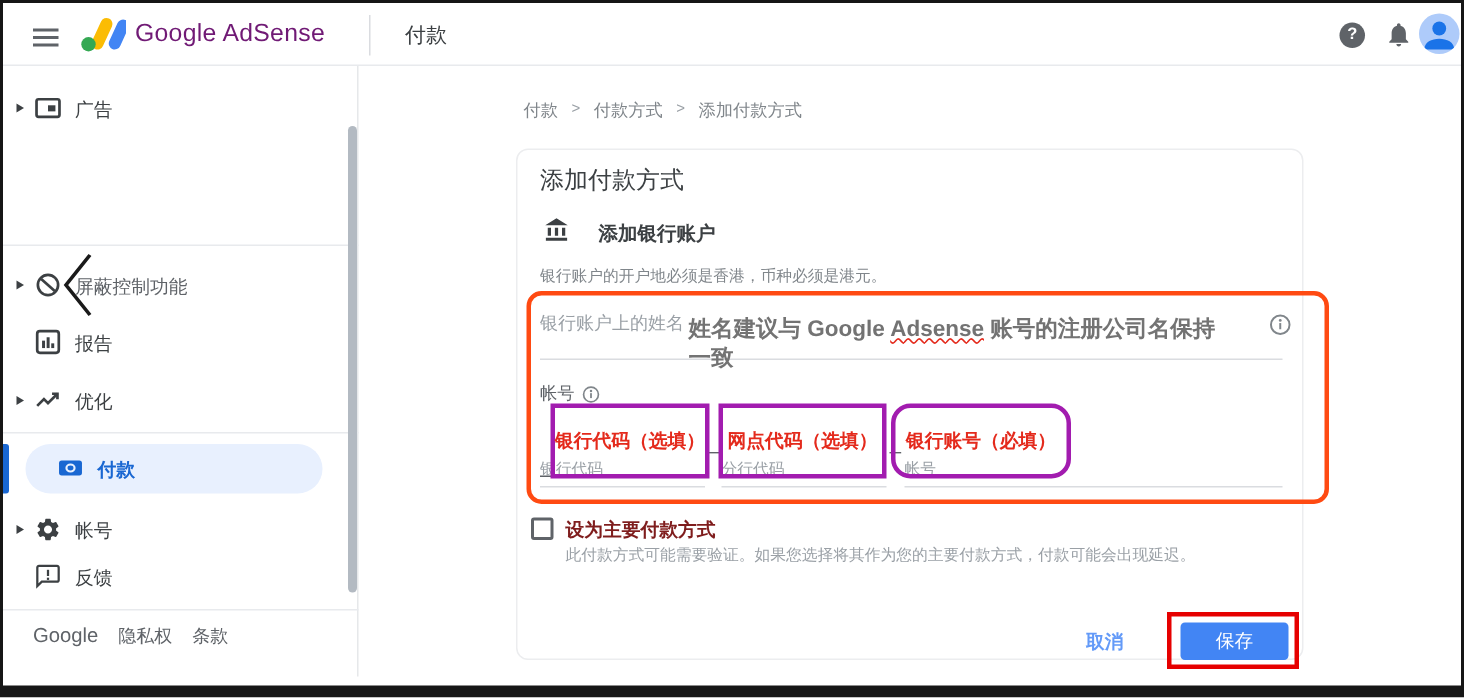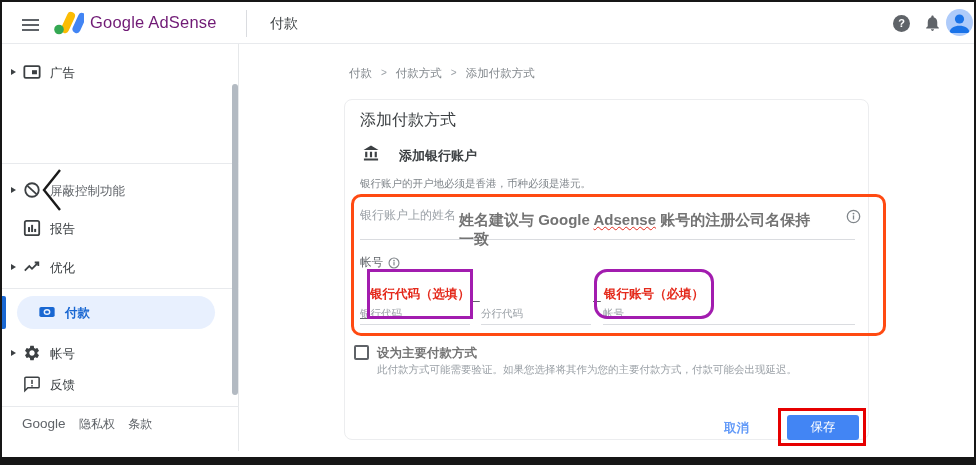--- a/index.html
+++ b/index.html
@@ -51,21 +51,21 @@
   .field-label { left:15px; top:107px; font-size:12px; color:#9aa0a6; }
   .name-line { left:15px; top:139px; width:495px; height:1px; background:#dadce0; }
   .info-right { left:501px; top:109px; }
   .acct-label { left:15px; top:155px; font-size:11.5px; color:#5f6368; display:flex; align-items:center; gap:5px; }
   .mini-input { position:absolute; top:201px; height:24px; border:none; border-bottom:1px solid #dadce0;
                 font-size:10.5px; color:#5f6368; background:transparent; outline:none;
                 font-family:"Liberation Sans","DejaVu Sans",sans-serif; }
   .mini-input::placeholder { color:#9aa0a6; }
   .dash { top:192px; font-size:14px; color:#5f6368; }
   .chk-box { left:9px; top:245px; width:15px; height:15px; border:2px solid #5f6368; border-radius:2px; background:#fff; cursor:pointer; }
-  .chk-lbl { left:32px; top:245px; font-size:12.5px; color:#737373; font-weight:bold; }
+  .chk-lbl { left:32px; top:245px; font-size:12.5px; color:#7f1d1d; font-weight:bold; }
   .chk-desc { left:32px; top:263px; font-size:10.5px; color:#9aa0a6; }
   .cancel-btn { left:379px; top:320px; font-size:12.5px; color:#639af8; font-weight:bold; cursor:pointer; }
   .save-btn { left:442px; top:315px; width:72px; height:25px; background:#4285f4; color:#fff;
               border:none; border-radius:3px; font-size:12.5px; cursor:pointer;
               font-family:"Liberation Sans","DejaVu Sans",sans-serif; }
 
   
   .annot-outer { left:6px; top:94px; width:535px; height:142px; border:3px solid #ff4a12; border-radius:10px; pointer-events:none; }
   .annot-tip { left:114px; top:110px; width:362px; font-size:15px; line-height:19px; font-weight:bold; color:#737373; }
   .wavy { text-decoration:underline; text-decoration-style:wavy; text-decoration-color:#e42a1c; text-decoration-thickness:1px; }
@@ -231,18 +231,19 @@
     <div class="abs chk-box"></div>
     <div class="abs chk-lbl">设为主要付款方式</div>
     <div class="abs chk-desc">此付款方式可能需要验证。如果您选择将其作为您的主要付款方式，付款可能会出现延迟。</div>
 
     <span class="abs cancel-btn">取消</span>
     <button class="abs save-btn">保存</button>
 
     <div class="abs annot-outer"></div>
     <div class="abs annot-tip"><span>姓名建议与 Google </span><span class="wavy">Adsense</span><span> 账号的注册公司名保持一致</span></div>
     <div class="annot-box" style="left:22px; width:106px;">银行代码（选填）</div>
+    <div class="annot-box" style="left:134px; width:112px;">网点代码（选填）</div>
     <div class="annot-box" style="left:249px; width:120px;border-radius:13px;">银行账号（必填）</div>
     <div class="abs save-annot"></div>
 
   </div>
 
 </div>
 
 </body></html>

